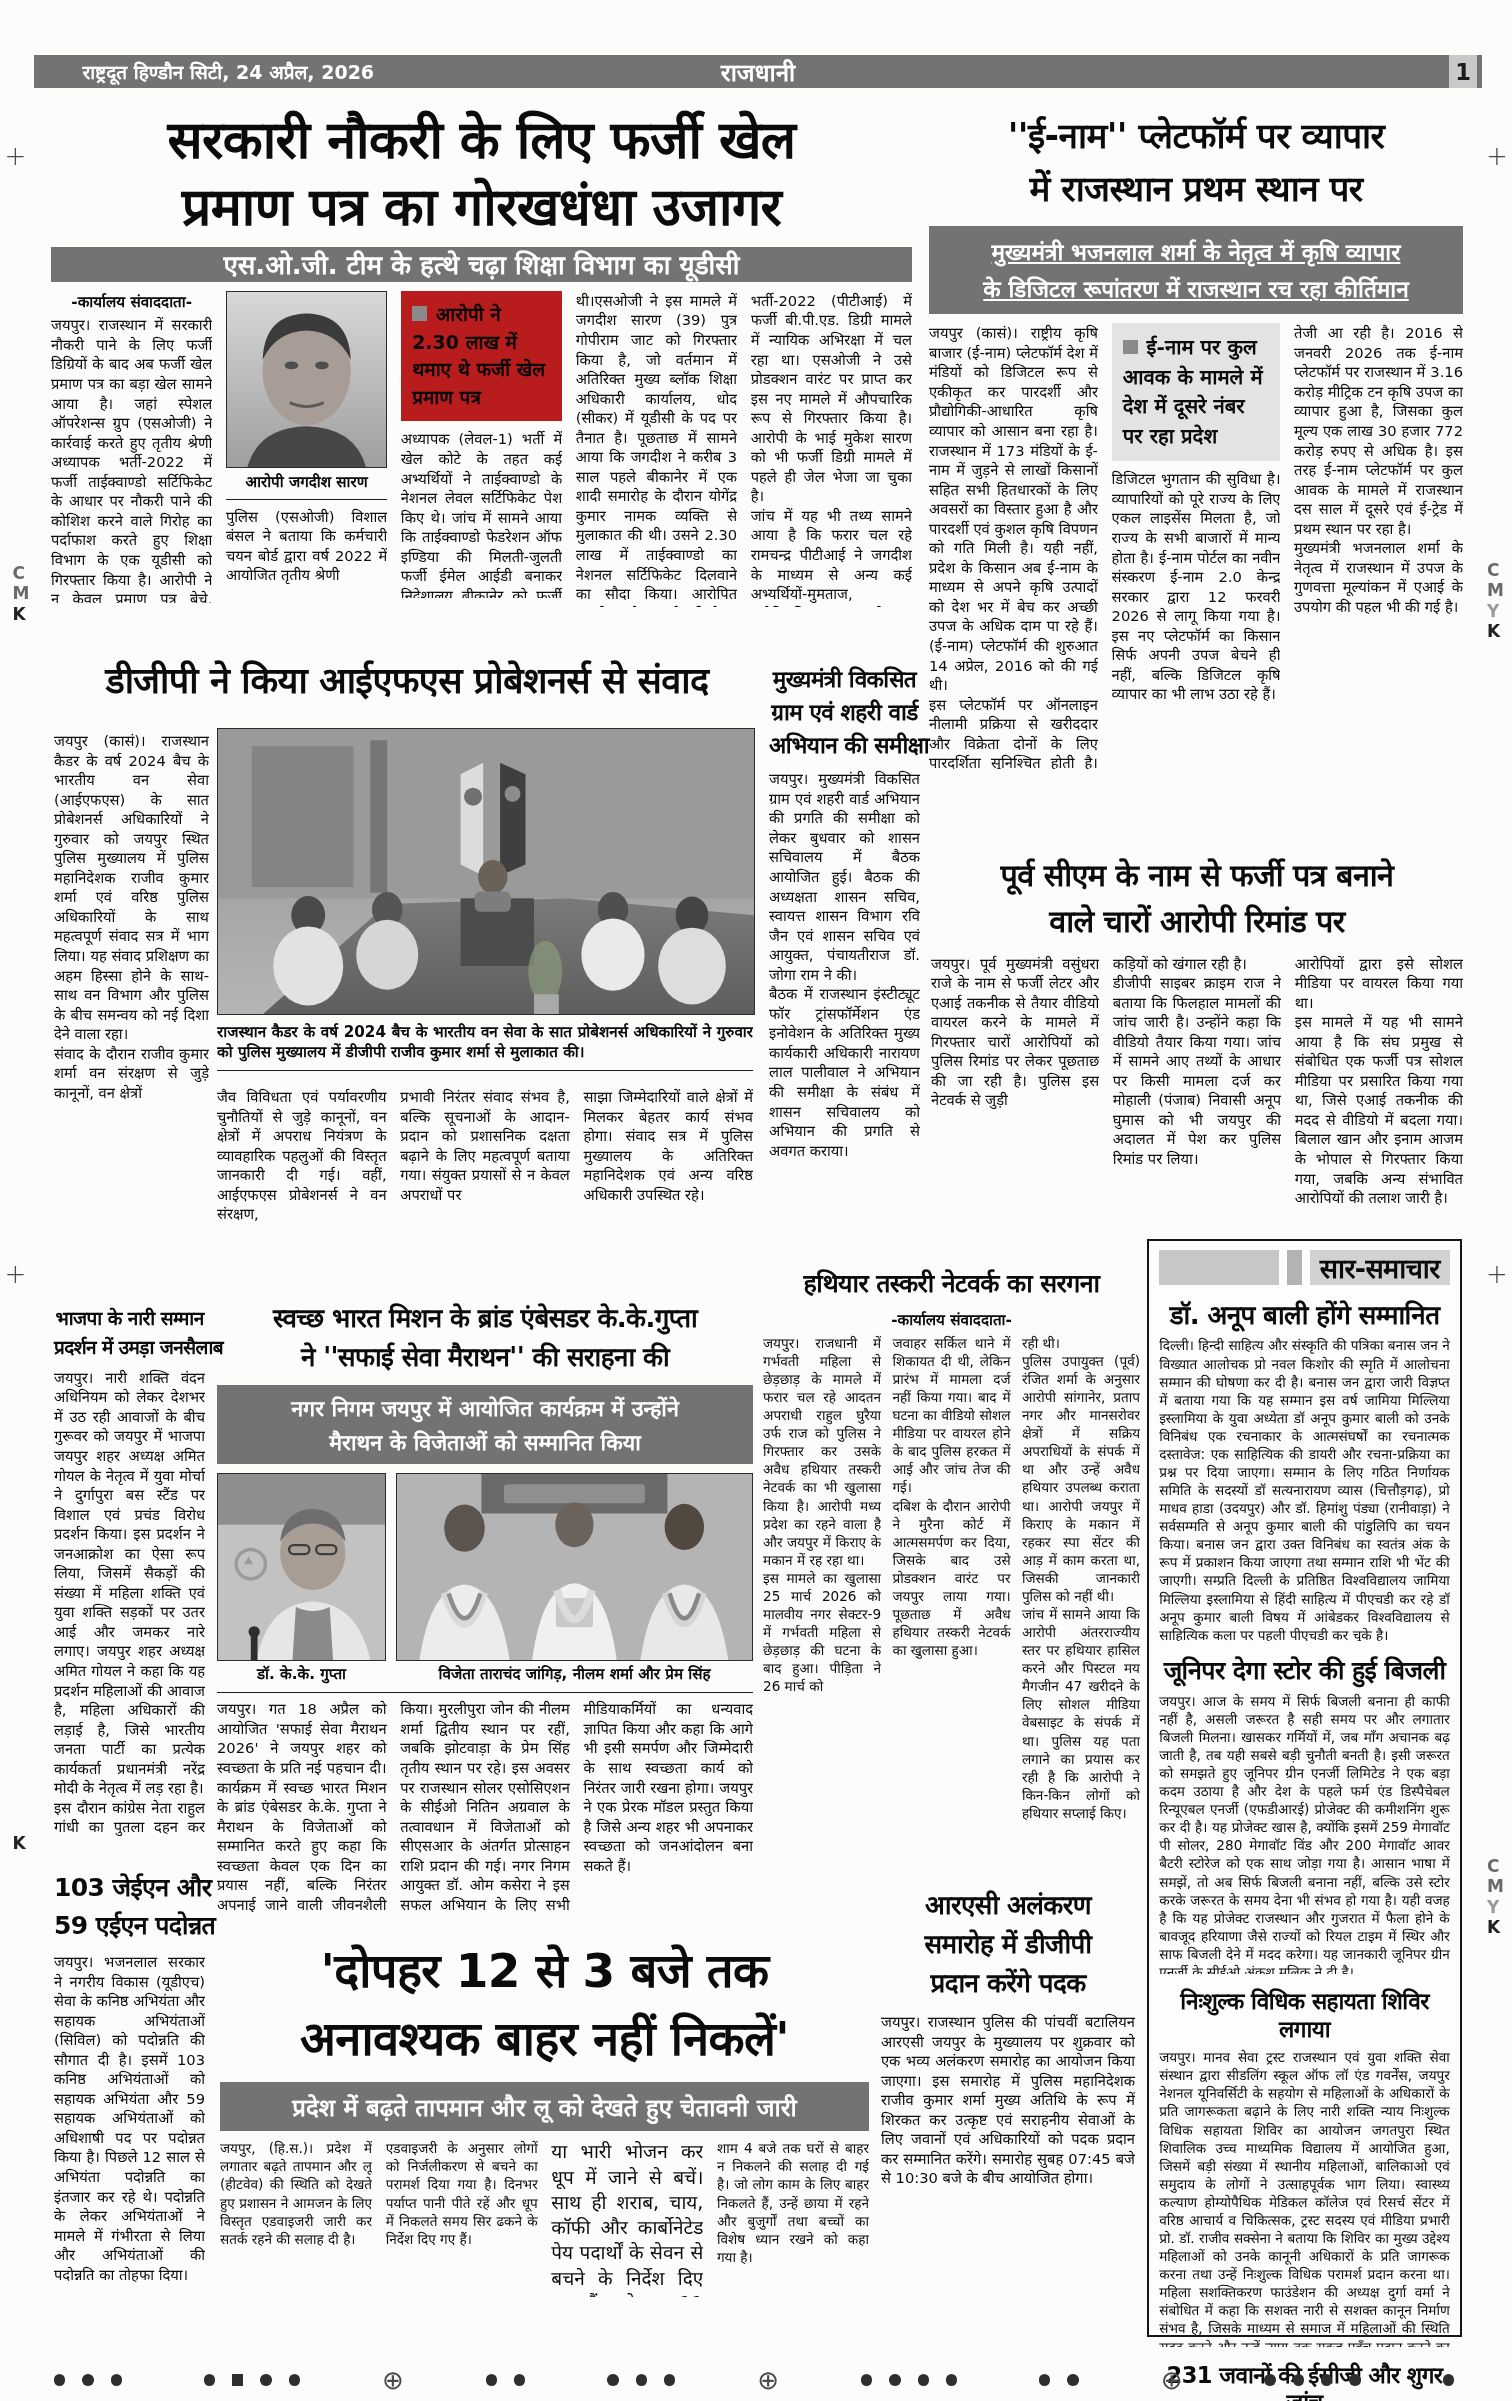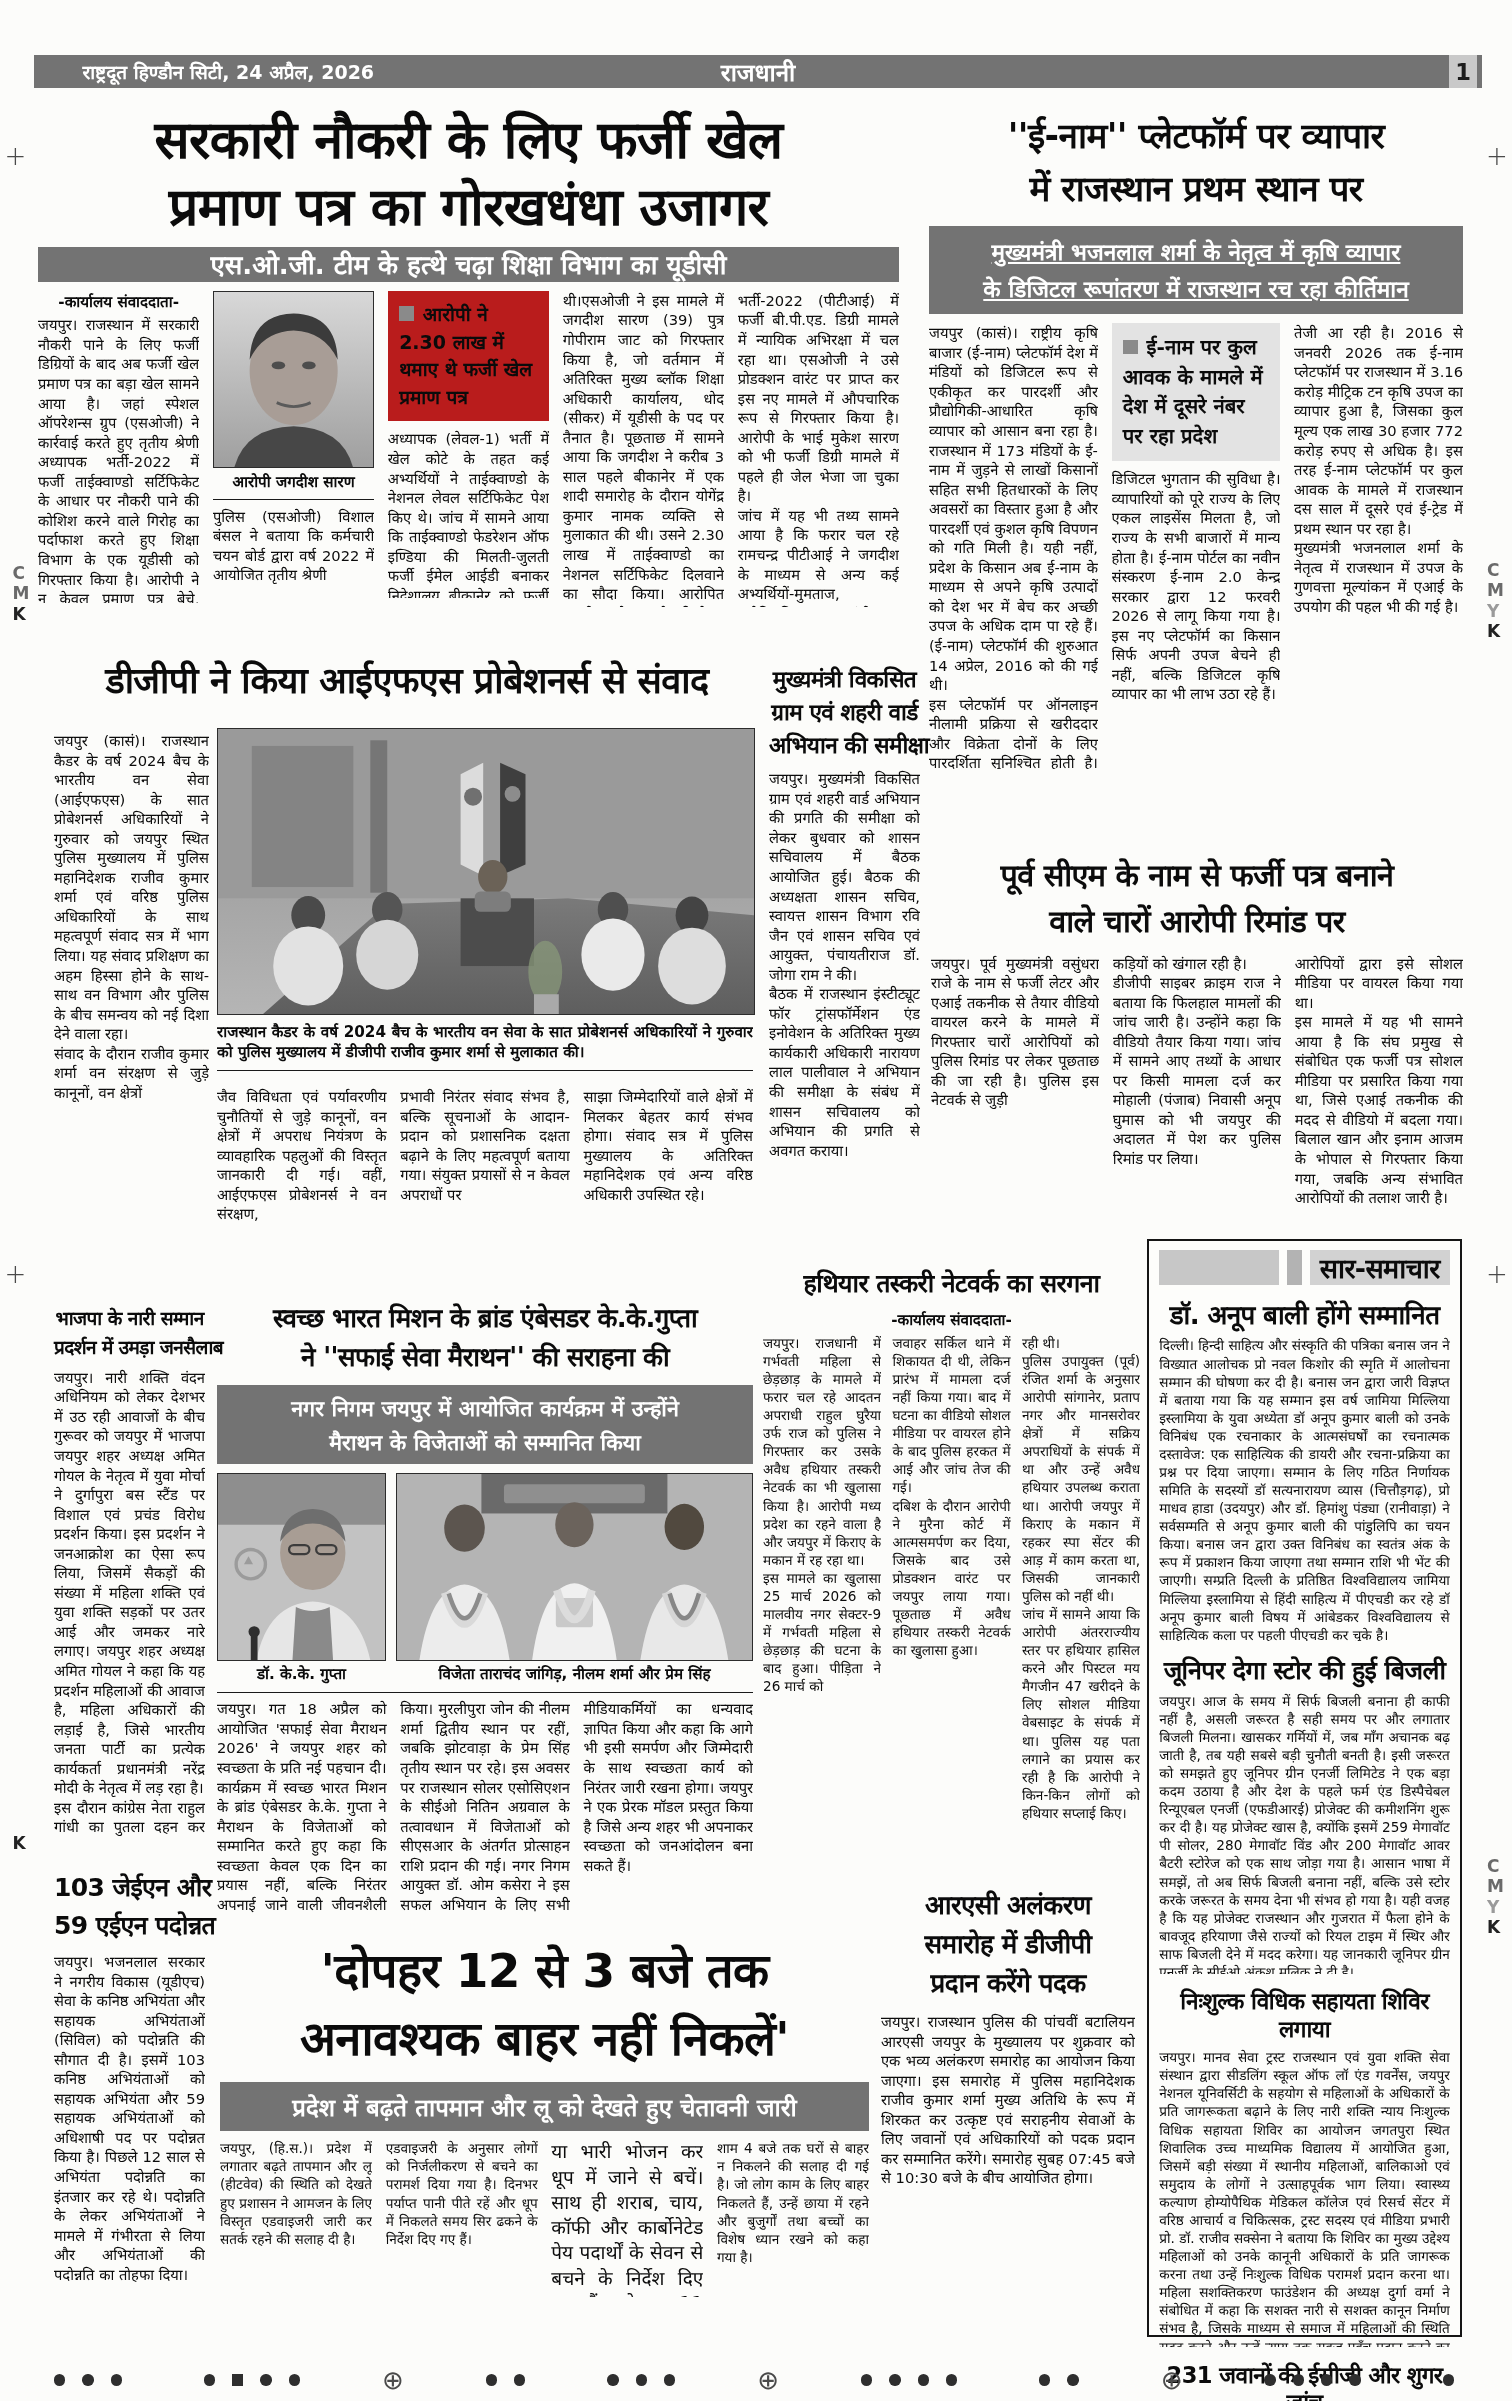--- a/index.html
+++ b/index.html
@@ -66,21 +66,21 @@
     <span class="lt">Y</span>
     <span style="color:#222;">K</span>
   </div>
   <div class="abs edge-letters" style="left:1487px;top:1858px;">
     <span>C</span>
     <span>M</span>
     <span class="lt">Y</span>
     <span style="color:#222;">K</span>
   </div>
 
-  <div class="abs" style="left:38px;top:107px;width:861px;">
+  <div class="abs" style="left:51px;top:107px;width:861px;">
     <div class="hl ctr nowrap" style="font-size:52px;">सरकारी नौकरी के लिए फर्जी खेल</div>
     <div class="hl ctr nowrap" style="font-size:52px;">प्रमाण पत्र का गोरखधंधा उजागर</div>
     <div class="graybar" style="height:35px;margin-top:6.8px;">
       <span style="font-size:26px;">एस.ओ.जी. टीम के हत्थे चढ़ा शिक्षा विभाग का यूडीसी</span>
     </div>
     <div class="cols" style="margin-top:9px;height:316px;">
       <div class="col">
         <div class="byline">-कार्यालय संवाददाता-</div>
         <div class="body-txt" style="height:288px;">जयपुर। राजस्थान में सरकारी नौकरी पाने के लिए फर्जी डिग्रियों के बाद अब फर्जी खेल प्रमाण पत्र का बड़ा खेल सामने आया है। जहां स्पेशल ऑपरेशन्स ग्रुप (एसओजी) ने कार्रवाई करते हुए तृतीय श्रेणी अध्यापक भर्ती-2022 में फर्जी ताईक्वाण्डो सर्टिफिकेट के आधार पर नौकरी पाने की कोशिश करने वाले गिरोह का पर्दाफाश करते हुए शिक्षा विभाग के एक यूडीसी को गिरफ्तार किया है। आरोपी ने न केवल प्रमाण पत्र बेचे, बल्कि उनके सत्यापन के लिए फर्जी ईमेल आईडी तक बना डाली। फिलहाल आरोपित से पूछताछ की जा रही है। अतिरिक्त महानिदेशक</div>
       </div>

